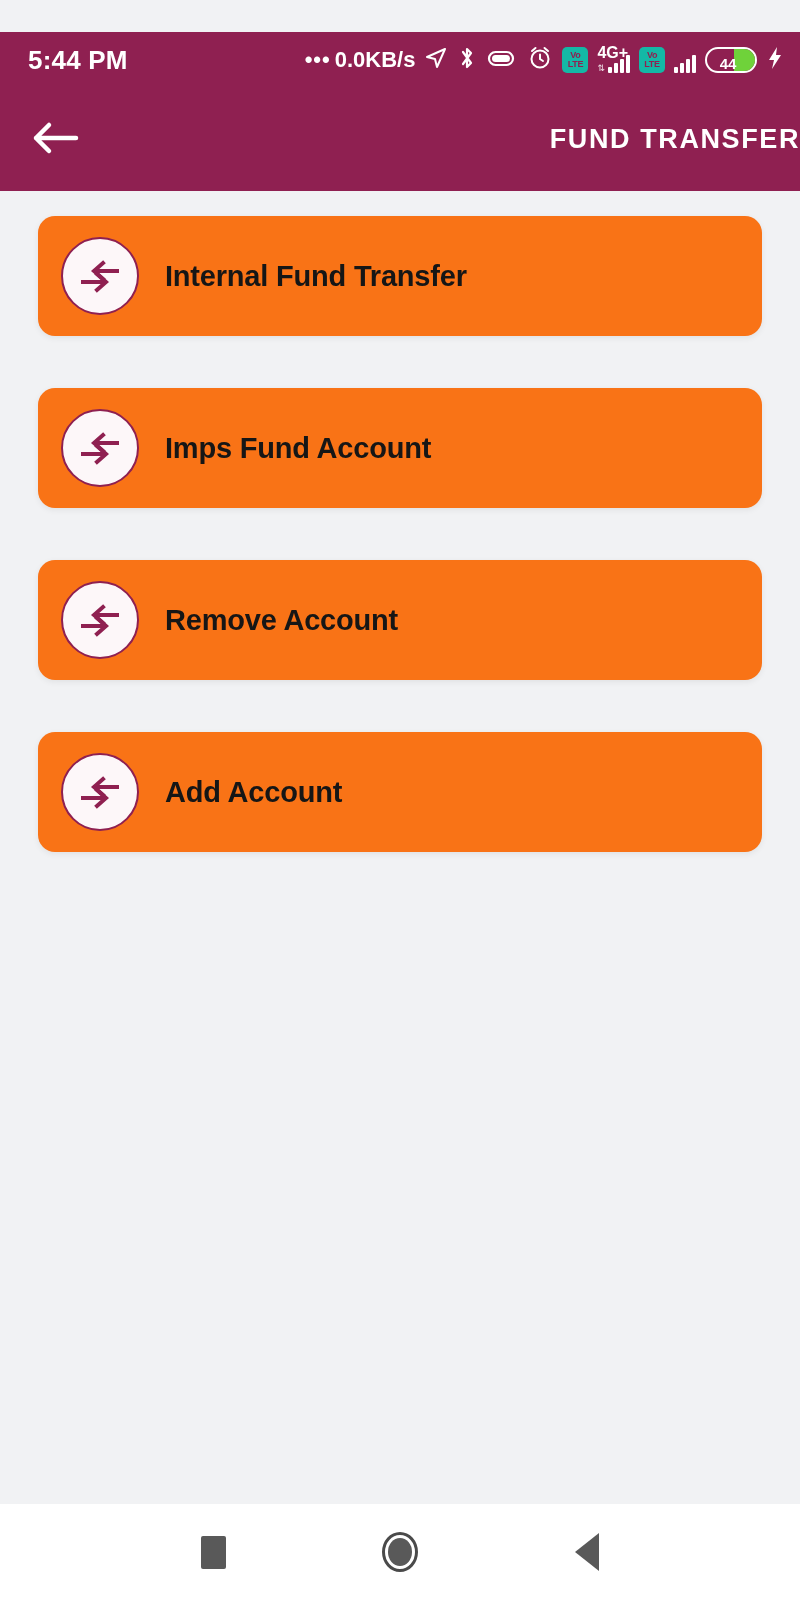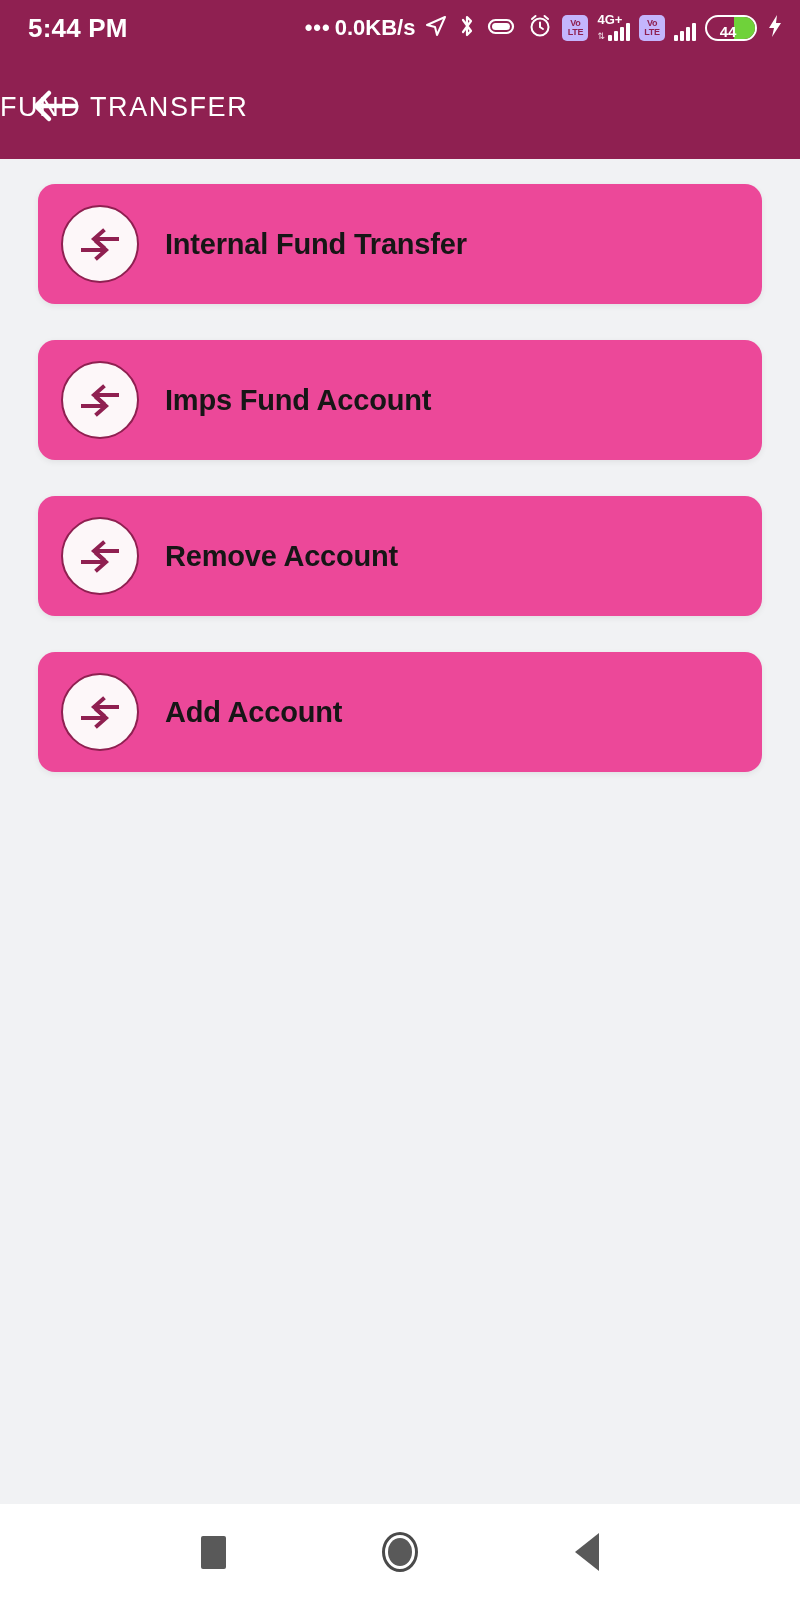--- a/index.html
+++ b/index.html
@@ -22,20 +22,21 @@
   }
 
   
   .status-bar {
     height: 56px;
     background: #8f2051;
     display: flex;
     align-items: center;
     padding: 0 16px 0 28px;
     flex: 0 0 auto;
+    margin-top: 32px;
   }
   .status-clock {
     color: #ffffff;
     font-size: 26px;
     font-weight: bold;
     letter-spacing: 0.2px;
     white-space: nowrap;
   }
   .status-right {
     margin-left: auto;
@@ -53,21 +54,21 @@
     color: #ffffff;
     white-space: nowrap;
   }
   .net-dots { letter-spacing: 1px; font-size: 22px; line-height: 0.6; }
 
   .sicon { display: block; }
 
   .volte-box {
     width: 26px; height: 26px;
     border-radius: 5px;
-    background: #c4b5fd;
+    background: #14b8a6;
     color: #8f2051;
     font-size: 9px;
     font-weight: bold;
     line-height: 9px;
     display: flex;
     flex-direction: column;
     align-items: center;
     justify-content: center;
     letter-spacing: -0.3px;
   }
@@ -75,21 +76,21 @@
   .signal-group {
     display: flex;
     align-items: flex-end;
     gap: 2px;
     position: relative;
     height: 26px;
   }
   .g4-label {
     position: absolute;
     top: -3px; left: 0;
-    font-size: 13px;
+    font-size: 16px;
     font-weight: bold;
     color: #ffffff;
     white-space: nowrap;
     text-align: center;
   }
   .bars {
     display: flex;
     align-items: flex-end;
     gap: 2px;
     height: 20px;
@@ -154,40 +155,40 @@
     height: 70px;
     margin-left: 20px;
     display: flex;
     align-items: center;
     justify-content: center;
     cursor: pointer;
   }
   .app-title {
     position: absolute;
     left: 0; right: 0;
-    text-align: left;
+    text-align: right;
     color: #ffffff;
     font-size: 27px;
-    font-weight: normal;
+    font-weight: bold;
     letter-spacing: 1.6px;
     pointer-events: none;
   }
 
   
   .content {
     flex: 1 1 auto;
     padding: 25px 38px 0 38px;
     overflow: hidden;
   }
 
   .card {
-    background: #ec4899;
+    background: #f97316;
     border-radius: 17px;
     height: 120px;
-    margin-bottom: 36px;
+    margin-bottom: 52px;
     display: flex;
     align-items: center;
     padding-left: 23px;
     box-shadow: 0 2px 6px rgba(0,0,0,0.07);
     cursor: pointer;
   }
 
   .card-icon {
     width: 78px;
     height: 78px;

